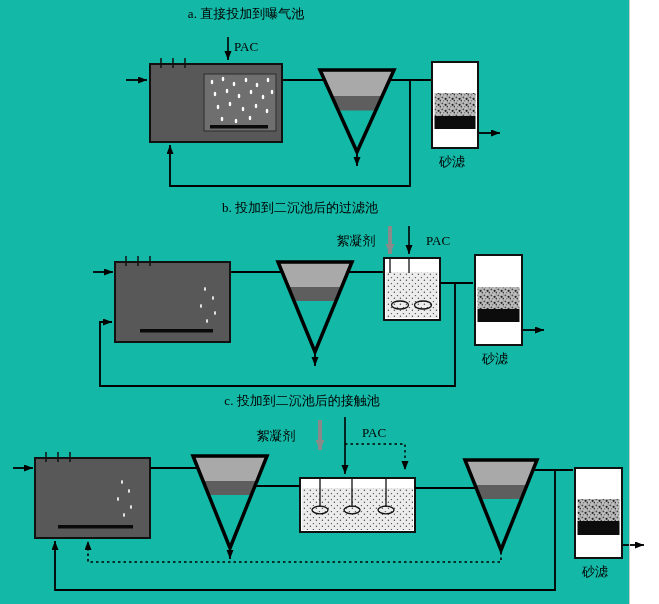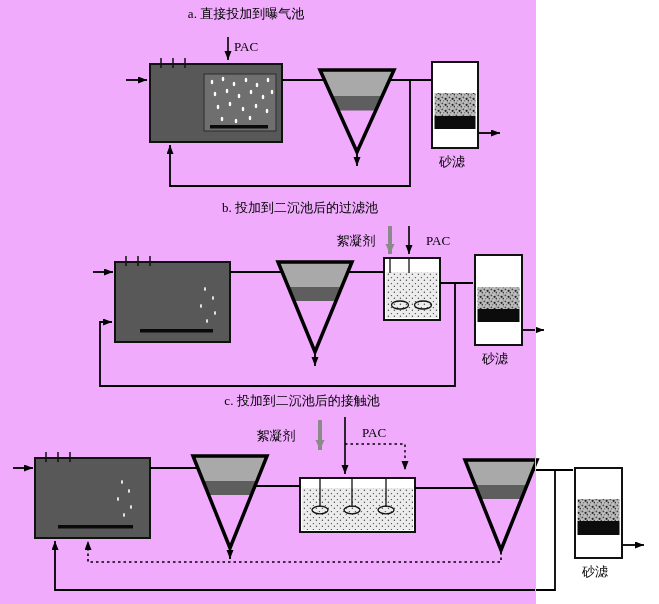--- a/index.html
+++ b/index.html
@@ -1,16 +1,16 @@
 <!DOCTYPE html>
 <html><head>
 <meta charset="utf-8">
 <style>
   html,body{margin:0;padding:0;background:#ffffff;}
-  .page{width:535px;height:604px;position:relative;background:#f0abfc;outline:1px solid #c9c9c9;font-family:"Liberation Serif",serif;}
+  .page{width:629px;height:604px;position:relative;background:#14b8a6;outline:1px solid #c9c9c9;font-family:"Liberation Serif",serif;}
   svg{display:block;}
   text{font-family:"Liberation Serif",serif;fill:#000;}
   .title{font-size:13px;}
   .lbl{font-size:13px;}
 </style>
 </head>
 <body>
 
 <div class="page">
 <svg width="659" height="604" viewBox="0 0 659 604">

